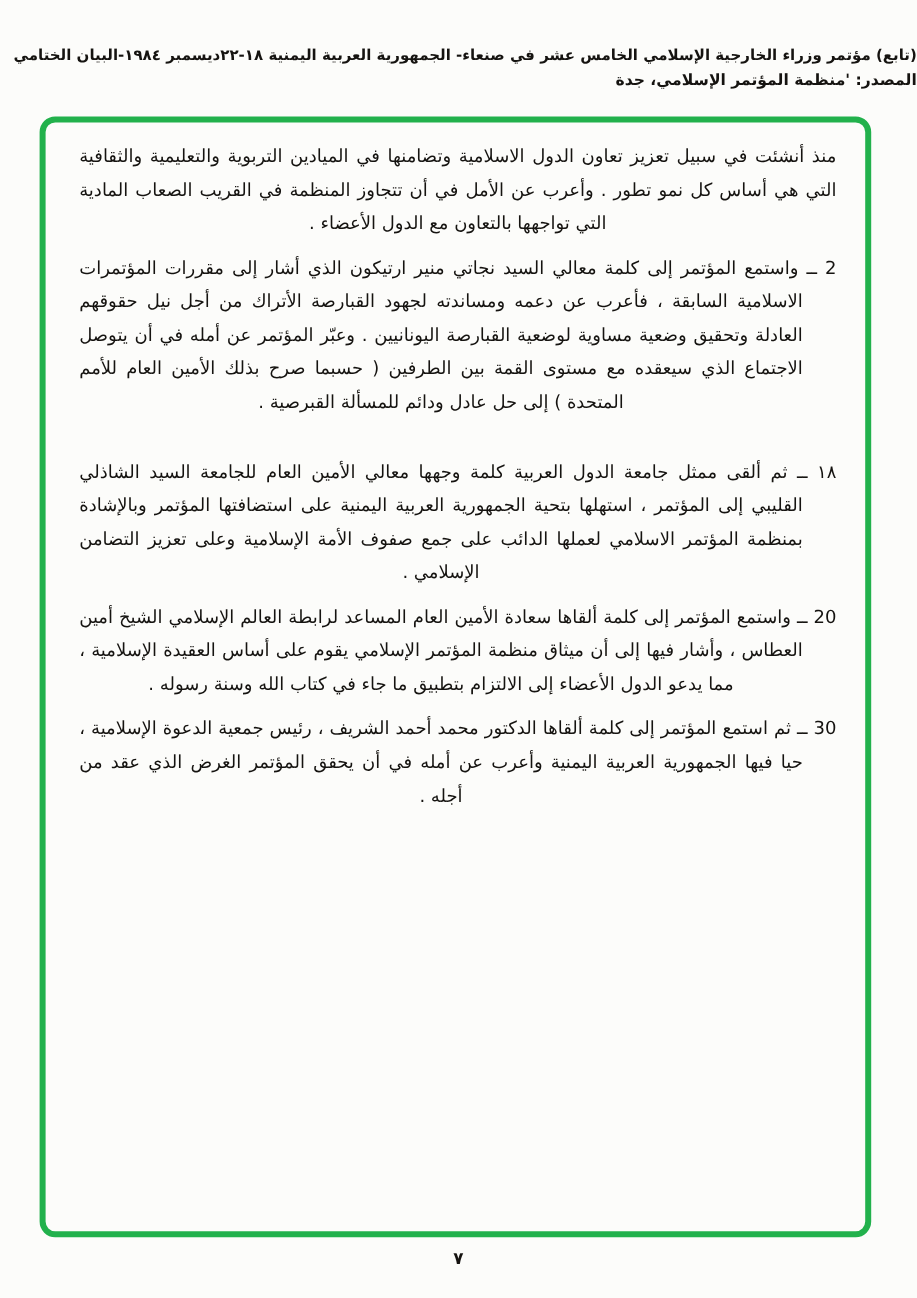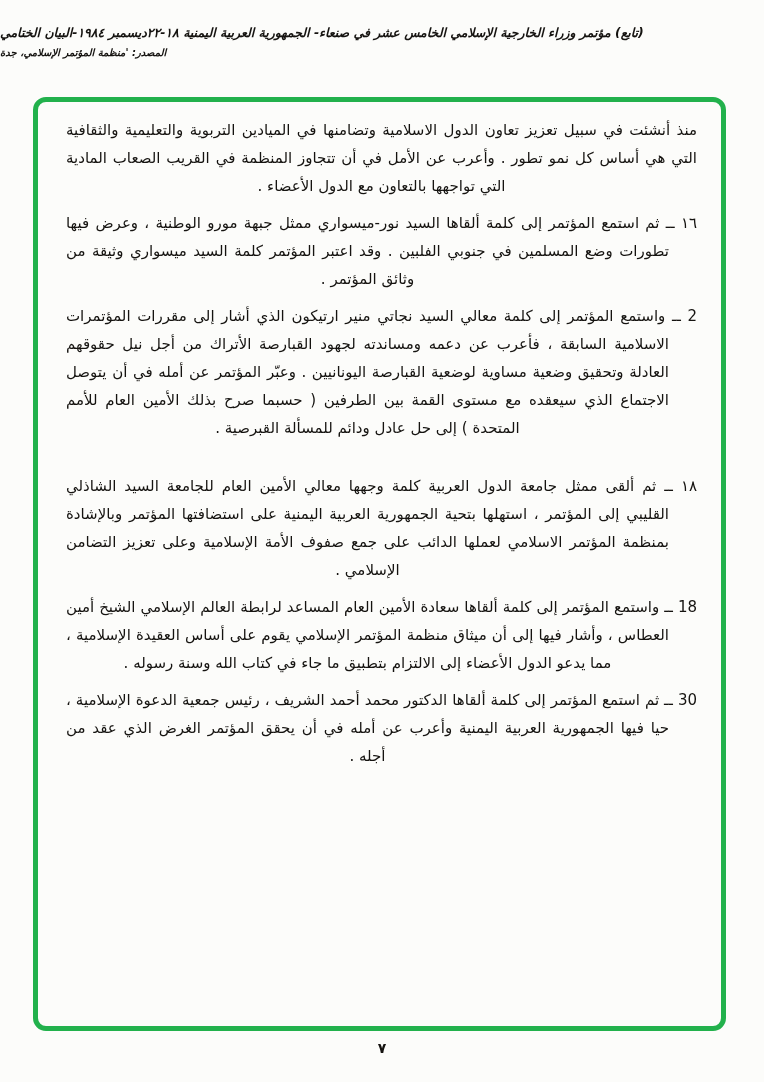--- a/index.html
+++ b/index.html
@@ -6,32 +6,31 @@
   body {
     width: 764px; height: 1082px;
     background: #fcfcfa;
     font-family: "DejaVu Sans", sans-serif;
     color: #151310;
     position: relative;
     overflow: hidden;
   }
   .header {
     direction: rtl;
-    text-align: left;
-    padding-top: 25px;
-    font-style: italic;
+    text-align: right;
+    padding-top: 38px;
   }
   .header-line1 {
     font-size: 12.5px;
     font-weight: bold;
     white-space: nowrap;
     letter-spacing: 0;
   }
   .header-line2 {
-    font-size: 10px;
+    font-size: 13px;
     font-weight: bold;
     margin-top: 7px;
   }
   .green-frame {
     position: absolute;
     left: 33px; top: 97px;
     width: 693px; height: 934px;
     box-sizing: border-box;
     border-style: solid;
     border-width: 5px;
@@ -76,30 +75,28 @@
 
 <div class="header">
   <div class="header-line1">(تابع) مؤتمر وزراء الخارجية الإسلامي الخامس عشر في صنعاء- الجمهورية العربية اليمنية ١٨-٢٢ديسمبر ١٩٨٤-البيان الختامي</div>
   <div class="header-line2">المصدر: 'منظمة المؤتمر الإسلامي، جدة</div>
 </div>
 
 <div class="green-frame" id="green-frame" style="border-color: rgb(34, 177, 76); padding-left: 28px;">
   <p class="para no-num"><span class="num"></span>
 <span>منذ أنشئت في سبيل تعزيز تعاون الدول الاسلامية وتضامنها في الميادين التربوية والتعليمية والثقافية التي هي أساس كل نمو تطور . وأعرب عن الأمل في أن تتجاوز المنظمة في القريب الصعاب المادية التي تواجهها بالتعاون مع الدول الأعضاء .</span></p>
 
-  <p class="para"><span class="num">١٦ ــ</span>
-<span>ثم استمع المؤتمر إلى كلمة ألقاها السيد نور-ميسواري ممثل جبهة مورو الوطنية ، وعرض فيها تطورات وضع المسلمين في جنوبي الفلبين . وقد اعتبر المؤتمر كلمة السيد ميسواري وثيقة من وثائق المؤتمر .</span></p>
 
   <p class="para"><span class="num">2 ــ</span>
 <span>واستمع المؤتمر إلى كلمة معالي السيد نجاتي منير ارتيكون الذي أشار إلى مقررات المؤتمرات الاسلامية السابقة ، فأعرب عن دعمه ومساندته لجهود القبارصة الأتراك من أجل نيل حقوقهم العادلة وتحقيق وضعية مساوية لوضعية القبارصة اليونانيين . وعبّر المؤتمر عن أمله في أن يتوصل الاجتماع الذي سيعقده مع مستوى القمة بين الطرفين ( حسبما صرح بذلك الأمين العام للأمم المتحدة ) إلى حل عادل ودائم للمسألة القبرصية .</span></p>
 
   <p class="para extra-gap"><span class="num">١٨ ــ</span>
 <span>ثم ألقى ممثل جامعة الدول العربية كلمة وجهها معالي الأمين العام للجامعة السيد الشاذلي القليبي إلى المؤتمر ، استهلها بتحية الجمهورية العربية اليمنية على استضافتها المؤتمر وبالإشادة بمنظمة المؤتمر الاسلامي لعملها الدائب على جمع صفوف الأمة الإسلامية وعلى تعزيز التضامن الإسلامي .</span></p>
 
-  <p class="para"><span class="num">18 ــ</span>
+  <p class="para"><span class="num">20 ــ</span>
 <span>واستمع المؤتمر إلى كلمة ألقاها سعادة الأمين العام المساعد لرابطة العالم الإسلامي الشيخ أمين العطاس ، وأشار فيها إلى أن ميثاق منظمة المؤتمر الإسلامي يقوم على أساس العقيدة الإسلامية ، مما يدعو الدول الأعضاء إلى الالتزام بتطبيق ما جاء في كتاب الله وسنة رسوله .</span></p>
 
   <p class="para"><span class="num">30 ــ</span>
 <span>ثم استمع المؤتمر إلى كلمة ألقاها الدكتور محمد أحمد الشريف ، رئيس جمعية الدعوة الإسلامية ، حيا فيها الجمهورية العربية اليمنية وأعرب عن أمله في أن يحقق المؤتمر الغرض الذي عقد من أجله .</span></p>
 
 
 </div>
 
 <div class="footer">
   <span class="page-number">٧</span>

